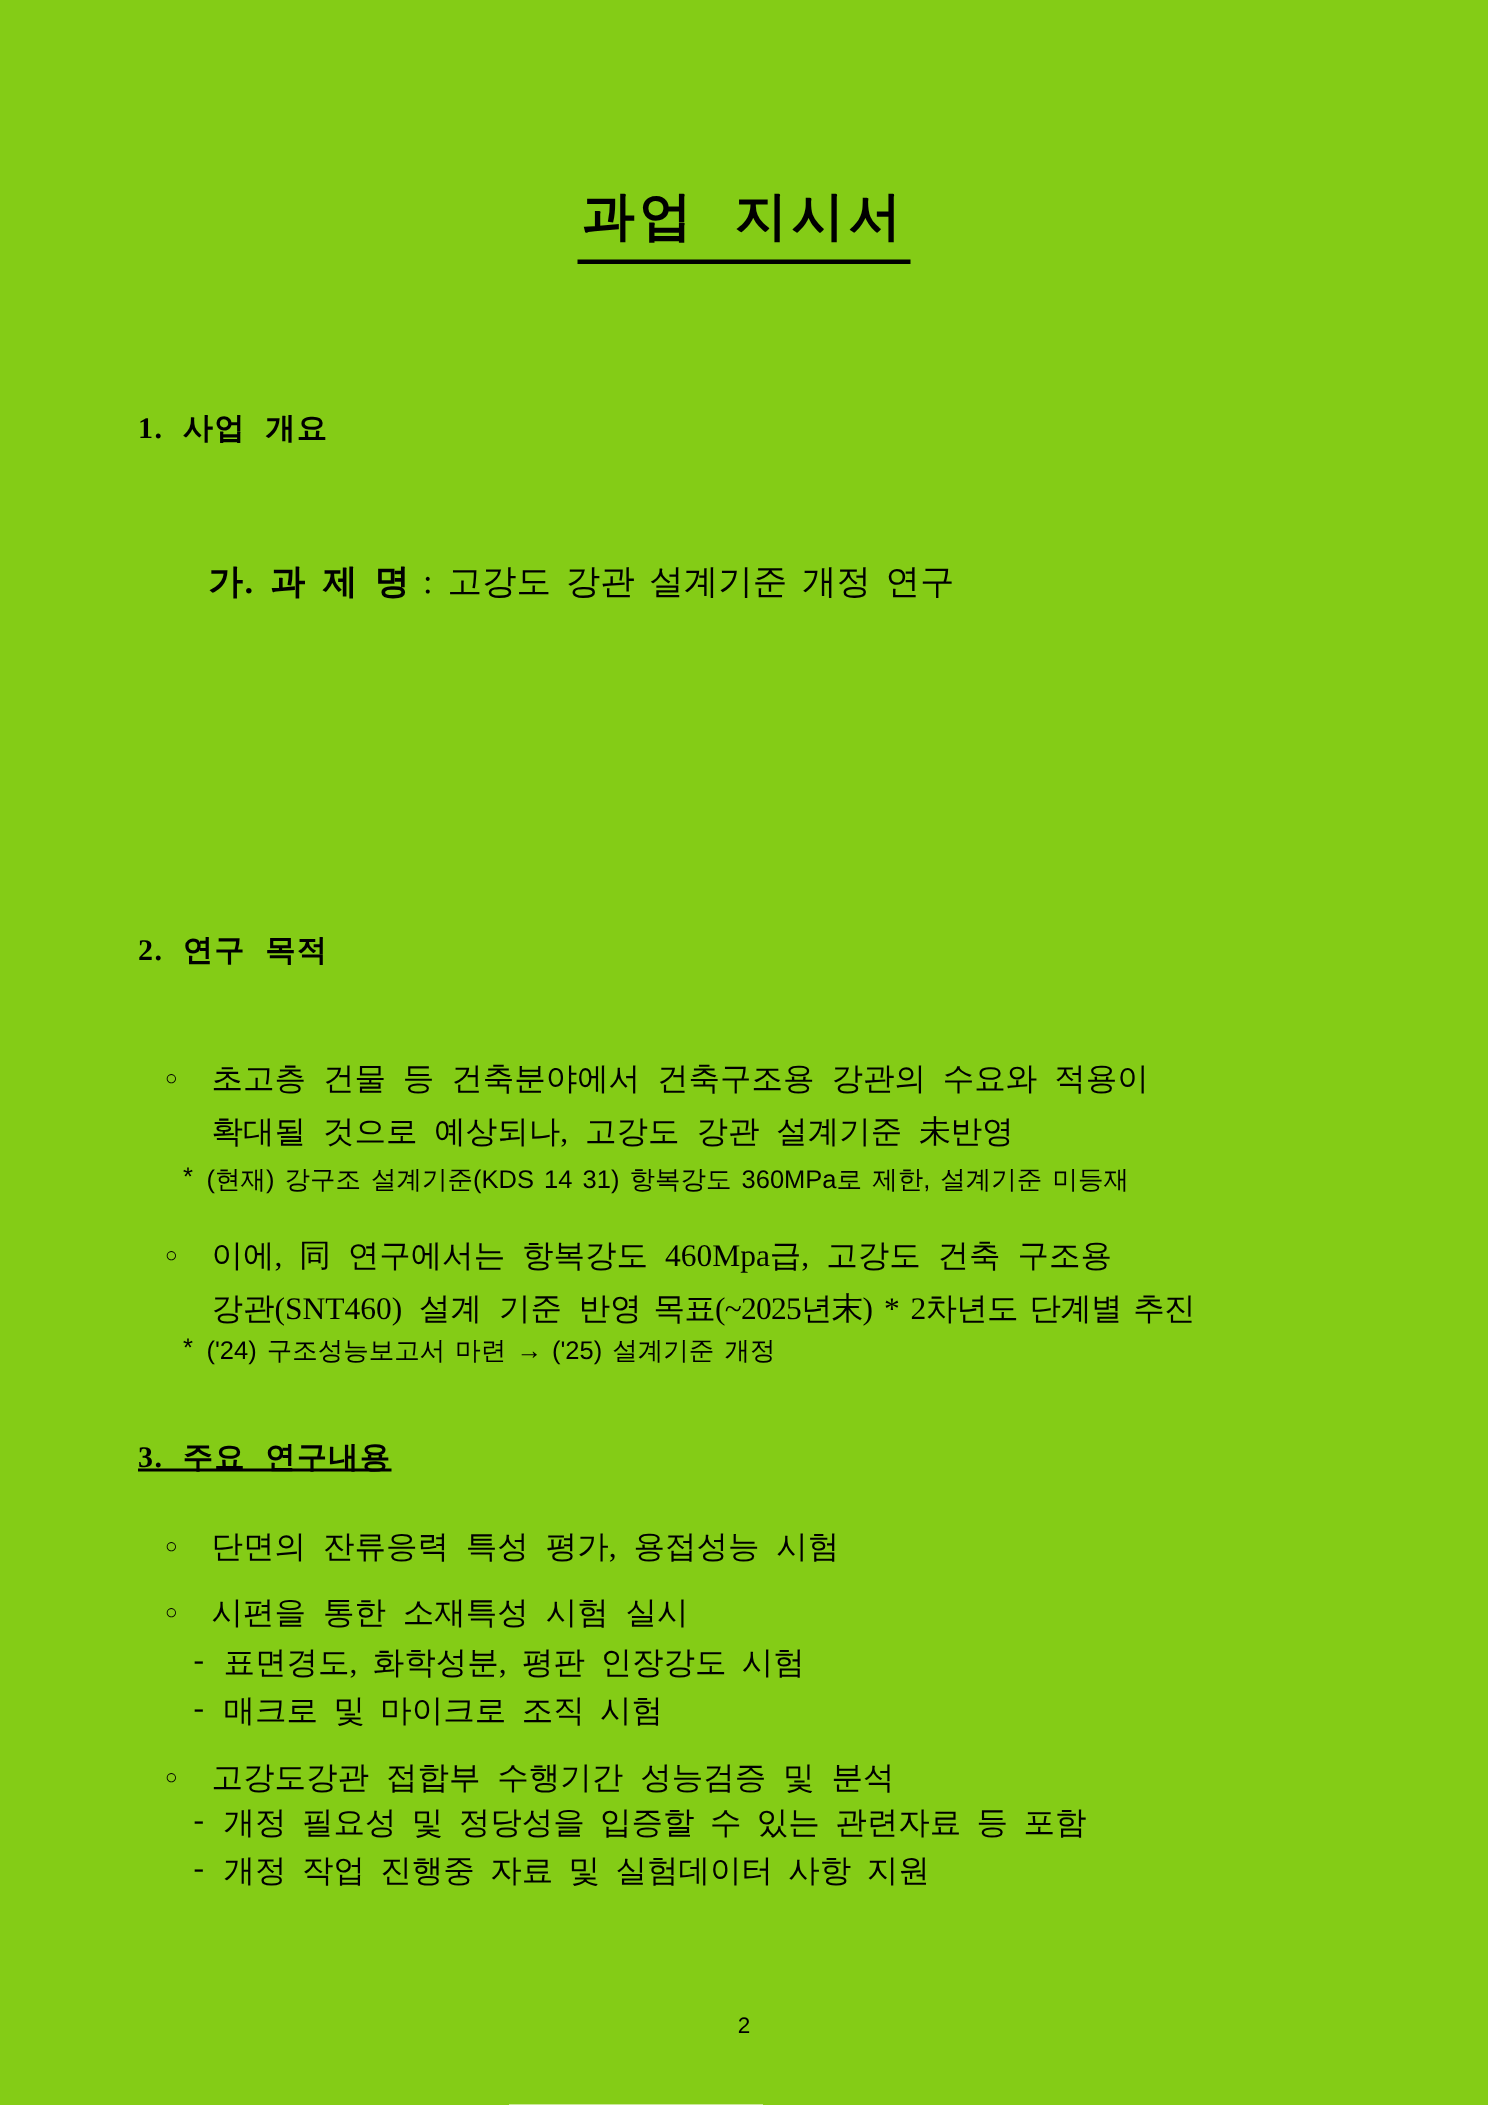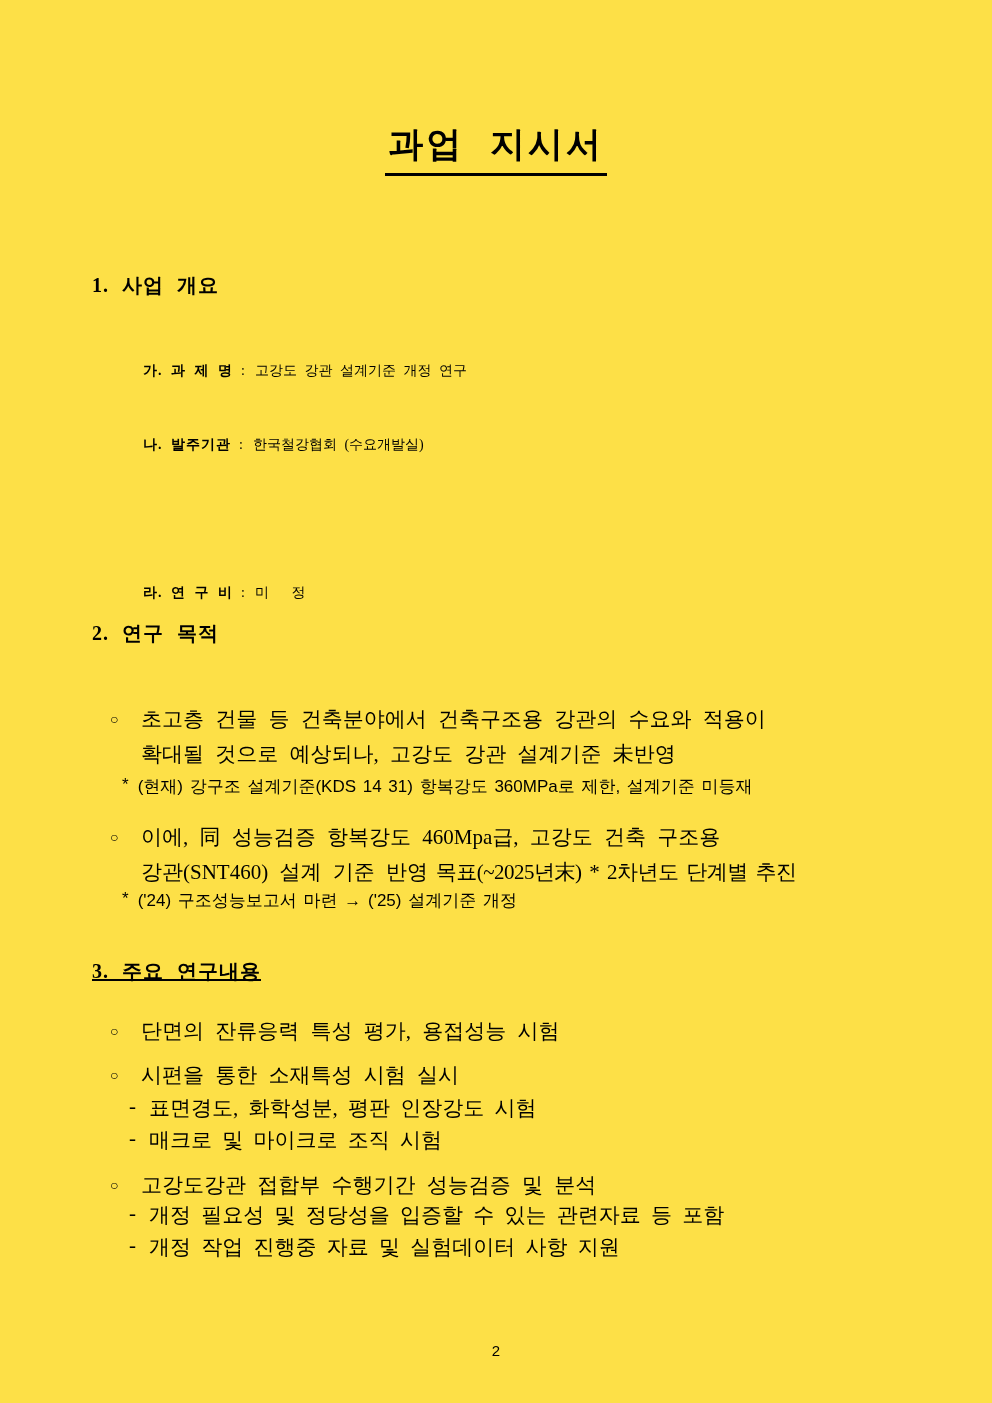--- a/index.html
+++ b/index.html
@@ -4,21 +4,21 @@
 <style>
   html, body {
     margin: 0;
     padding: 0;
     background: #ffffff;
   }
   .page {
     position: relative;
     width: 992px;
     height: 1403px;
-    background: #fde047;
+    background: #84cc16;
     color: #000000;
     font-family: "Liberation Serif", "DejaVu Serif", serif;
     overflow: hidden;
   }
   
   .title-wrap {
     position: absolute;
     top: 121px;
     left: 0;
     width: 100%;
@@ -40,22 +40,22 @@
     left: 92px;
     font-size: 20px;
     font-weight: bold;
     letter-spacing: 1px;
     word-spacing: 7px;
     white-space: pre;
   }
   
   .s1-item {
     position: absolute;
-    left: 113px;
-    font-size: 14px;
+    left: 100px;
+    font-size: 23px;
     white-space: pre;
     word-spacing: 4px;
   }
   .s1-label { font-weight: bold; letter-spacing: 1px; }
   .s1-colon { padding: 0 10px 0 8px; }
   .s1-value { }
   
   .bullet {
     position: absolute;
     left: 110px;
@@ -113,42 +113,36 @@
 
   <div class="title-wrap">
     <span class="title-text">과업 지시서</span>
   </div>
 
   <div class="sec-heading" style="top:272px;">1. 사업 개요</div>
 
   <div class="s1-item" style="top:346px;">
     <span class="s1-label">가. 과 제 명</span><span class="s1-colon">:</span><span class="s1-value">고강도 강관 설계기준 개정 연구</span>
   </div>
-  <div class="s1-item" style="top:420px;">
-    <span class="s1-label">나. 발주기관</span><span class="s1-colon">:</span><span class="s1-value">한국철강협회 (수요개발실)</span>
-  </div>
-  <div class="s1-item" style="top:568px;">
-    <span class="s1-label">라. 연 구 비</span><span class="s1-colon">:</span><span class="s1-value">미   정</span>
-  </div>
 
   <div class="sec-heading" style="top:620px;">2. 연구 목적</div>
 
   <div class="bullet" style="top:702px;">
     <span class="marker">○</span>
     <span><span>초고층 건물 등 건축분야에서 건축구조용 강관의 수요와 적용이</span><br><span>확대될 것으로 예상되나, </span><span class="b-bold">고강도 강관 설계기준 未반영</span></span>
   </div>
 
   <div class="note" style="top:775px;">
     <span class="note-marker">*</span>
     <span>(현재) 강구조 설계기준(KDS 14 31) 항복강도 360MPa로 제한, 설계기준 미등재</span>
   </div>
 
   <div class="bullet" style="top:820px;">
     <span class="marker">○</span>
-    <span><span>이에, 同 성능검증 항복강도 460Mpa급, </span><span class="b-bold">고강도 건축 구조용</span><br><span class="b-bold">강관(SNT460) 설계 기준 반영</span><span class="tight"> 목표(~2025년末) * 2차년도 단계별 추진</span></span>
+    <span><span>이에, 同 연구에서는 항복강도 460Mpa급, </span><span class="b-bold">고강도 건축 구조용</span><br><span class="b-bold">강관(SNT460) 설계 기준 반영</span><span class="tight"> 목표(~2025년末) * 2차년도 단계별 추진</span></span>
   </div>
 
   <div class="note" style="top:889px;">
     <span class="note-marker">*</span>
     <span>('24) 구조성능보고서 마련 → ('25) 설계기준 개정</span>
   </div>
 
   <div class="sec-heading" style="top:958px;text-decoration:underline;">3. 주요 연구내용</div>
 
   <div class="bullet" style="top:1014px;">

